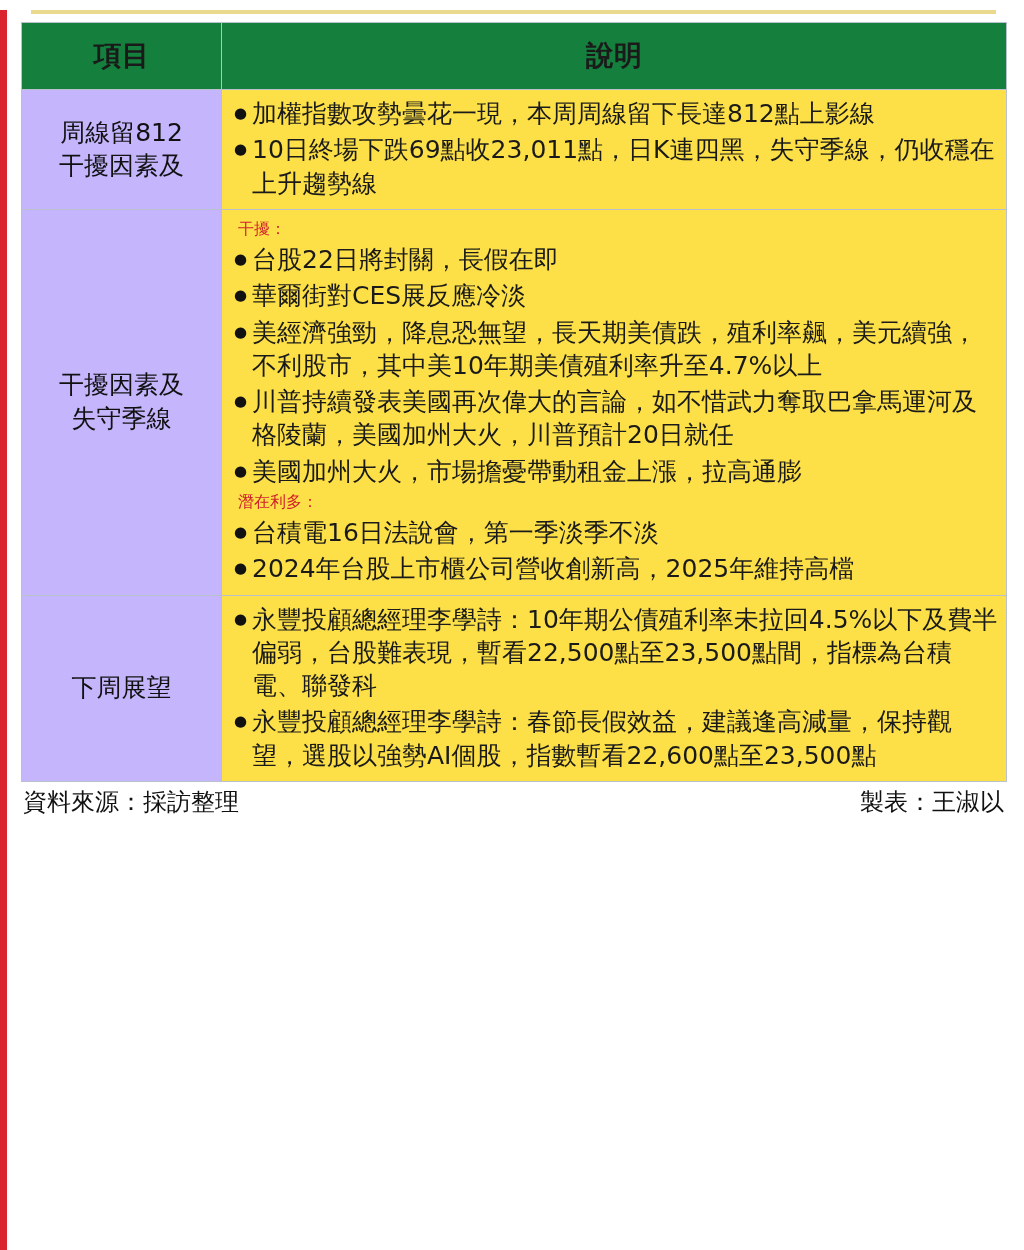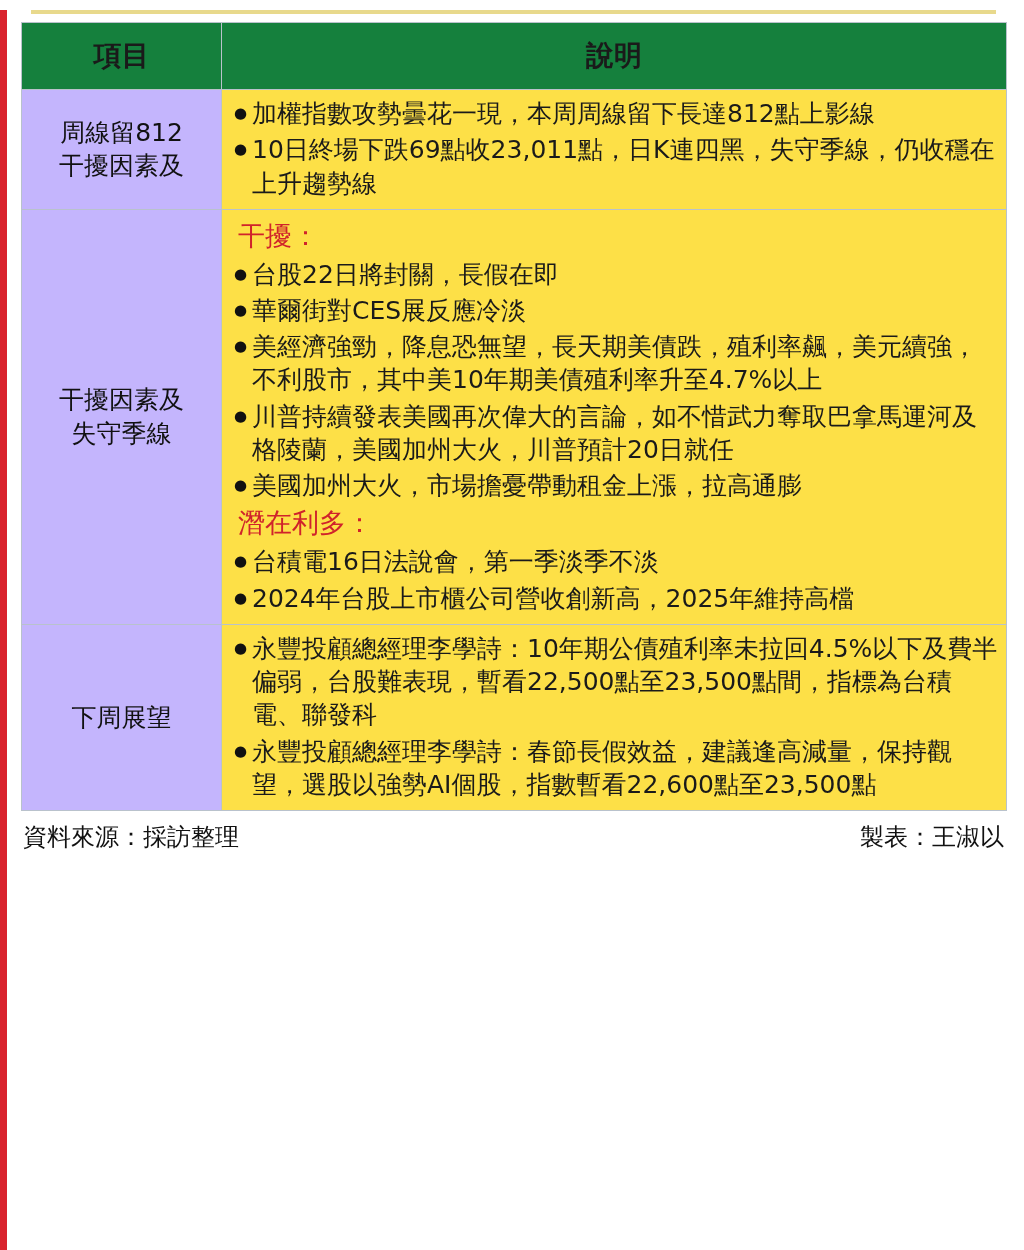--- a/index.html
+++ b/index.html
@@ -74,21 +74,21 @@
     color: #111;
   }
   td.content {
     background: #fde047;
     font-size: 25px;
     line-height: 1.33;
     padding: 10px 10px 12px 8px;
   }
   .subhead {
     color: #d0232b;
-    font-size: 27px;
+    font-size: 16px;
     margin: 2px 0 4px 8px;
   }
   ul.bullets {
     list-style: none;
     margin: 0;
     padding: 0;
   }
   ul.bullets li {
     position: relative;
     padding-left: 22px;
@@ -104,21 +104,20 @@
     line-height: 2.2;
     color: #111;
   }
 
   
   .footer {
     display: flex;
     justify-content: space-between;
     align-items: center;
     width: 985px;
-    margin-top: 6px;
     font-size: 24px;
     color: #111;
     padding: 4px 2px 0 2px;
     box-sizing: border-box;
   }
 </style>
 </head>
 <body>
 
 <div class="page">

